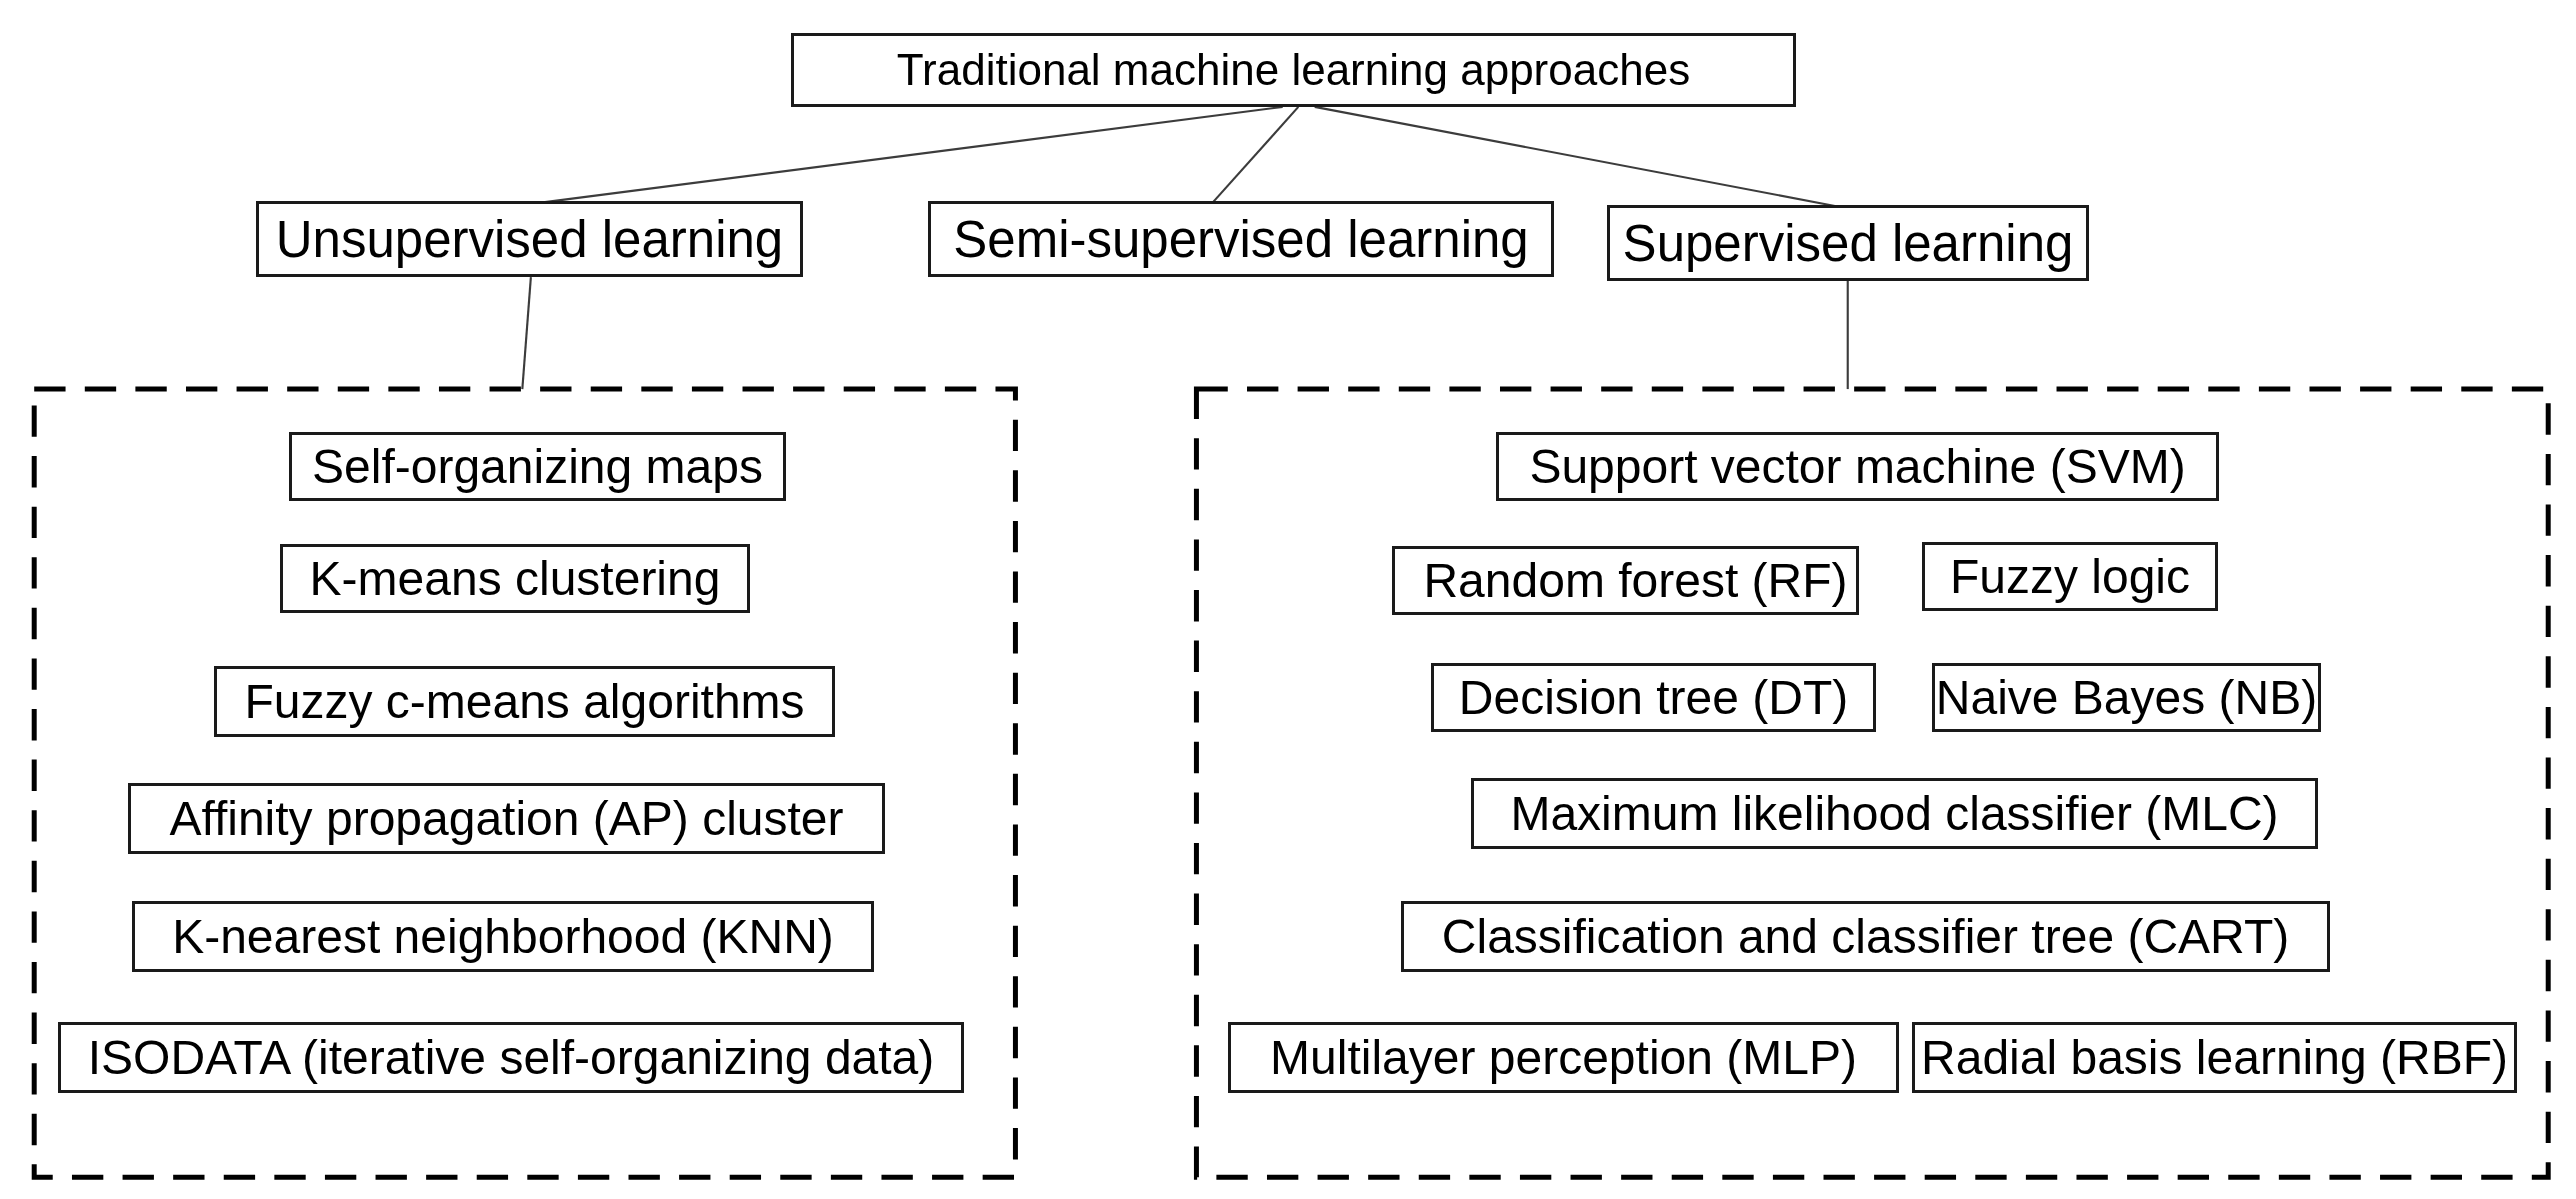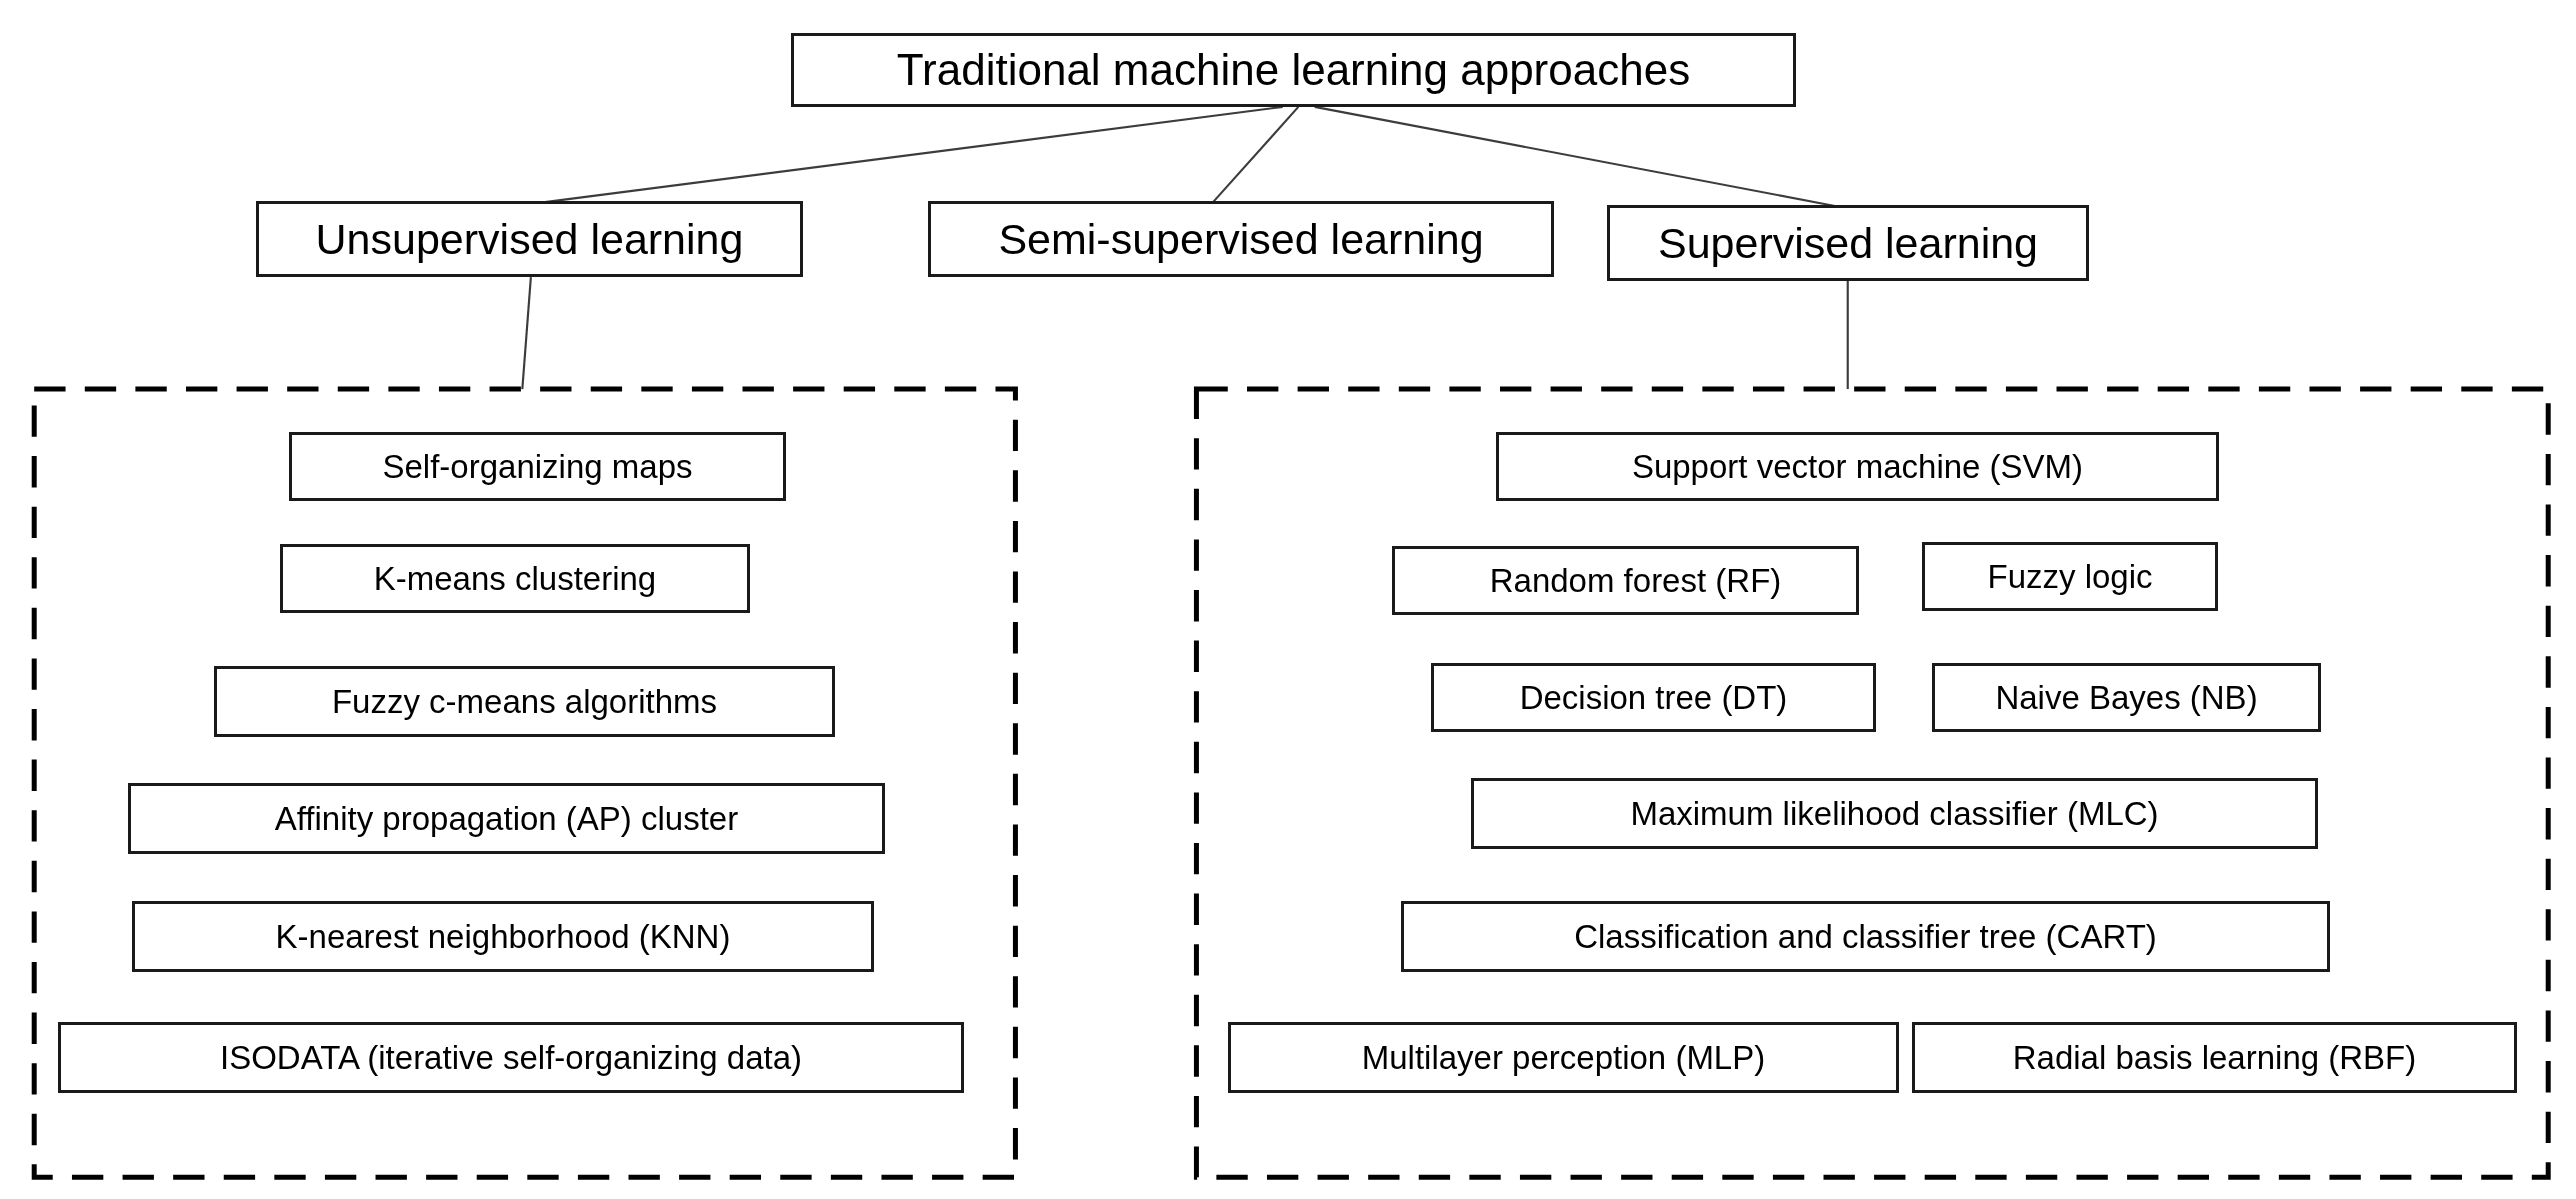--- a/index.html
+++ b/index.html
@@ -18,22 +18,22 @@
     border: 3.6px solid #1a1a1a;
     box-sizing: border-box;
     display: flex;
     align-items: center;
     justify-content: center;
     text-align: center;
     white-space: nowrap;
   }
   .node .lbl { display: block; padding: 0 13px; }
   .root-node  { font-size: 44px; }
-  .l2-node    { font-size: 43px; }
-  .leaf-node  { font-size: 33px; }
+  .l2-node    { font-size: 51px; }
+  .leaf-node  { font-size: 48px; }
   .overlay {
     position: absolute;
     left: 0; top: 0;
     width: 2576px; height: 1200px;
     pointer-events: none;
   }
 </style>
 </head>
 <body>
 

